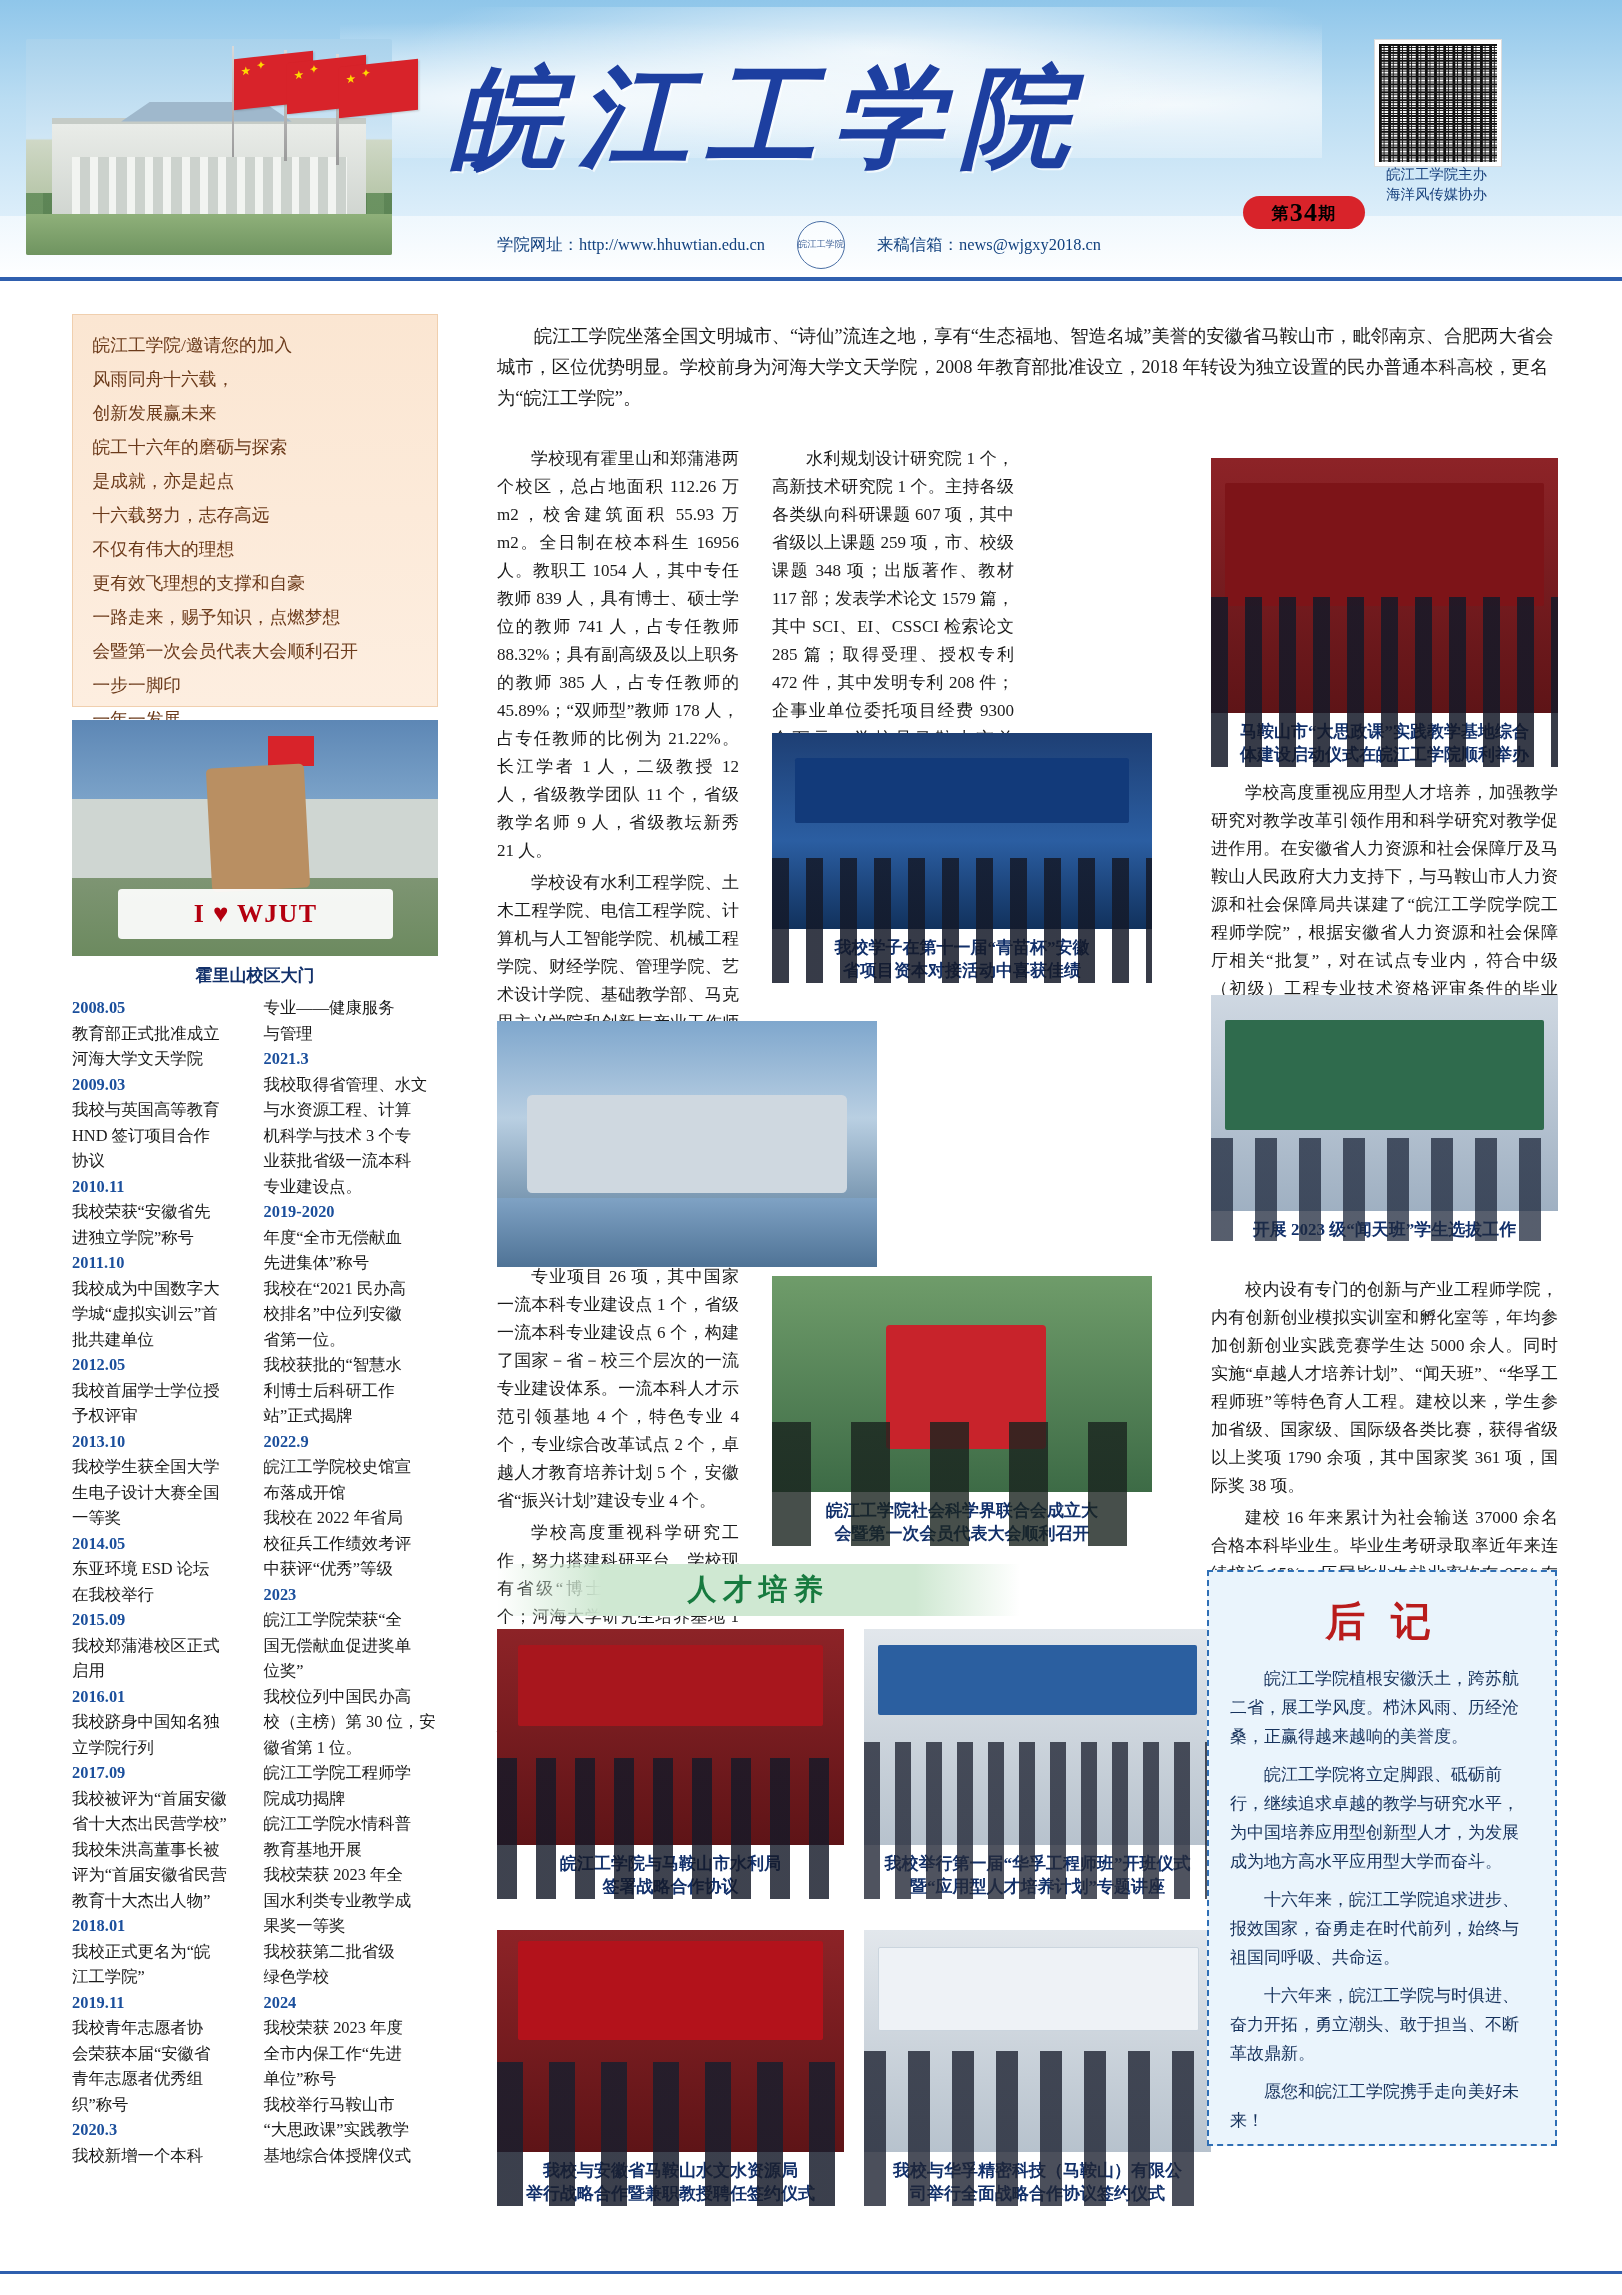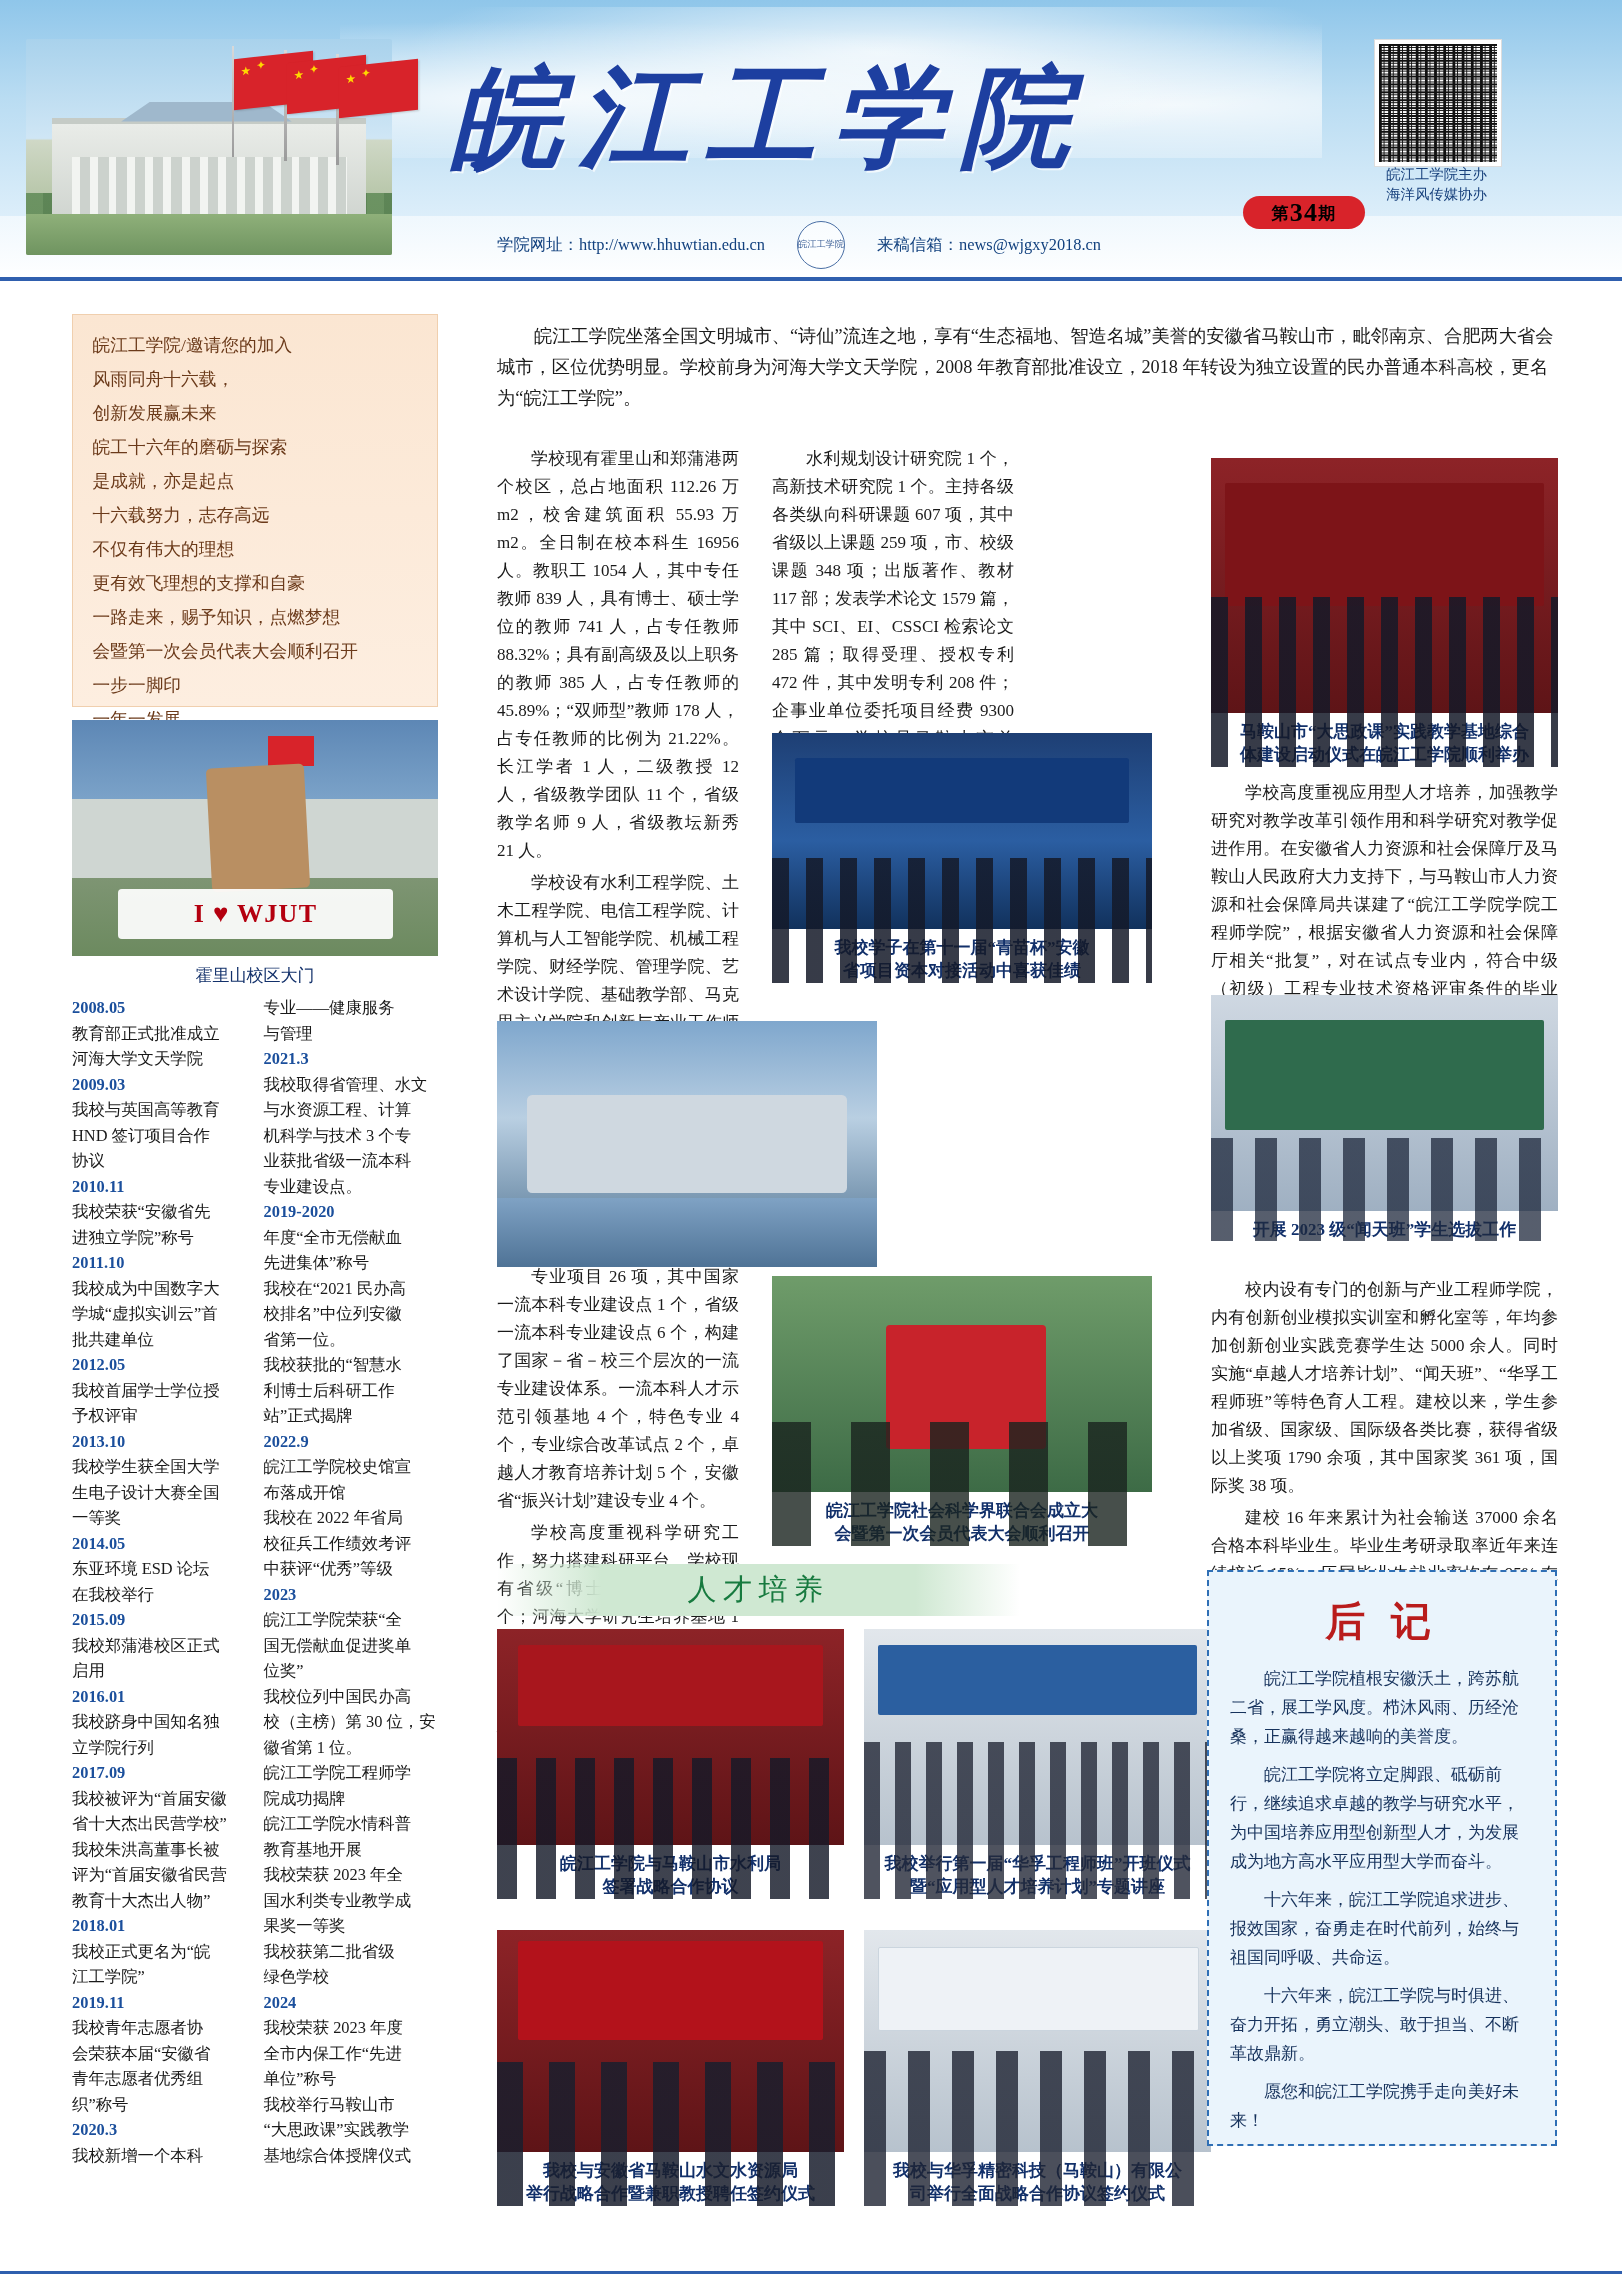--- a/index.html
+++ b/index.html
@@ -56,21 +56,21 @@
   .qr-cap{position:absolute;left:1361px;top:165px;width:151px;font-size:14.4px;line-height:19.6px;color:#17407c;text-align:center;}
 
   .mast-rule{position:absolute;left:0;top:277px;width:1622px;height:3.9px;background:#2f5fae;}
 
   
   .poem-box{position:absolute;left:72px;top:314px;width:366px;height:393px;
     background:linear-gradient(180deg,#fbe6d2 0%,#fdeee0 100%);border:0.7px solid #f0cfae;padding:17px 19.6px;box-sizing:border-box;}
   .poem-box p{margin:0 0 6.5px 0;font-size:17.7px;line-height:27.5px;color:#6b3a1a;}
 
   .photo-frame{position:relative;background:#dfe7ee;overflow:hidden;}
-  .cap{font-size:17px;line-height:25px;text-align:center;font-weight:normal;color:#12306a;margin-top:6.5px;}
+  .cap{font-size:17px;line-height:25px;text-align:center;font-weight:bold;color:#12306a;margin-top:6.5px;}
 
   
   .gate{position:absolute;left:72px;top:720px;width:366px;height:262px;}
   .gate .ph{width:366px;height:236px;background:linear-gradient(180deg,#5d87b5 0%,#7fa6cb 38%,#8d9e84 39%,#6c8a5f 100%);position:relative;}
   .gate .wall{position:absolute;left:0;top:79px;width:366px;height:79px;background:#cfd6d2;}
   .gate .stone{position:absolute;left:137px;top:46px;width:98px;height:124px;background:#b98f62;border-radius:5.2px;transform:rotate(-3deg);}
   .gate .txt{position:absolute;left:46px;top:169px;width:275px;height:50px;background:rgba(255,255,255,.92);border-radius:3.9px;
     color:#b4000f;font-weight:bold;font-size:26px;line-height:50px;text-align:center;letter-spacing:1.3px;}
   .gate .flag2{position:absolute;left:196px;top:15.7px;width:46px;height:30px;background:#d8232a;}
 
@@ -98,21 +98,21 @@
 
   
   .row-people{position:absolute;left:0;bottom:0;width:100%;height:55%;
     background:repeating-linear-gradient(90deg,rgba(20,25,40,.85) 0 17px,rgba(255,255,255,0) 17px 34px);}
   .banner-strip{position:absolute;left:6%;top:10%;width:88%;height:26%;background:#b3121b;border-radius:2.6px;}
   .board-strip{position:absolute;left:4%;top:8%;width:92%;height:40%;background:#2e6f4f;border-radius:2px;}
 
   
   .sec-head{position:absolute;left:497px;top:1564px;width:523px;height:52px;display:flex;align-items:center;justify-content:center;
     background:linear-gradient(90deg,rgba(203,231,206,0) 0%,#cfe8d2 20%,#cfe8d2 80%,rgba(203,231,206,0) 100%);}
-  .sec-head span{font-size:29px;font-weight:normal;color:#177a3f;letter-spacing:6.5px;}
+  .sec-head span{font-size:29px;font-weight:bold;color:#177a3f;letter-spacing:6.5px;}
 
   
   .postscript{position:absolute;left:1207px;top:1570px;width:350px;height:576px;border:2px dashed #2f6fb5;background:#eaf4fc;
     padding:18.3px 21px;box-sizing:border-box;}
   .ps-title{text-align:center;font-size:40px;font-weight:bold;color:#b91c1c;letter-spacing:7.9px;margin:3.9px 0 14.4px 0;}
   .postscript p{margin:0 0 9.2px 0;font-size:17px;line-height:29px;text-indent:34px;color:#16325c;}
 
   .footer-rule{position:absolute;left:0;top:2271px;width:1622px;height:2.6px;background:#2f5fae;}
 </style>
 </head>

